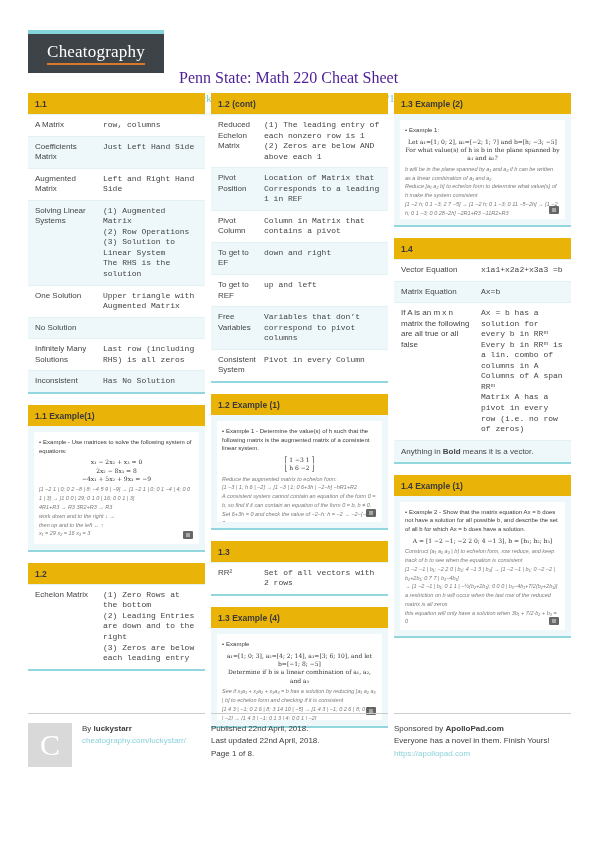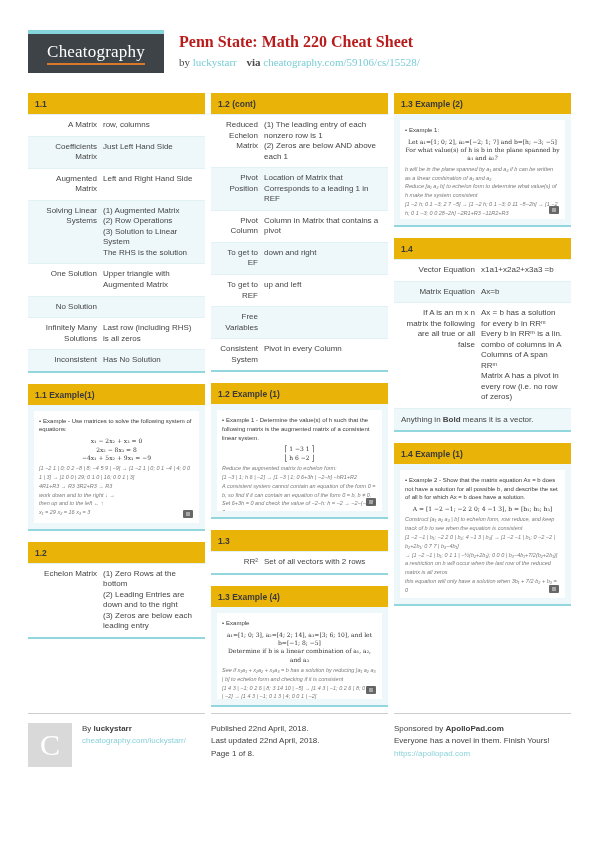--- a/index.html
+++ b/index.html
@@ -6,38 +6,38 @@
   html,body { width:600px; height:849px; background:#fff; font-family:"Liberation Sans",sans-serif; color:#444; }
   .page { position:relative; width:600px; height:849px; overflow:hidden; }
 
   
   .hdr { position:absolute; top:30px; left:28px; right:28px; display:flex; gap:15px; }
   .logo-box { width:136px; height:43px; background:#3e4347; border-top:4px solid #85d5dd;
               display:flex; align-items:center; justify-content:center; flex:none; }
   .logo-text { font-family:"Liberation Serif",serif; color:#fff; font-size:17px;
                border-bottom:2px solid #d8782a; padding-bottom:1px; letter-spacing:.2px; }
   .title-blk { padding-top:3px; font-family:"Liberation Serif",serif; }
-  .sheet-title { color:#b91c1c; font-size:16px; font-weight:bold; }
+  .sheet-title { color:#4c1d95; font-size:16px; font-weight:normal;margin-top:36px; }
   .byline { margin-top:5px; font-size:11px; color:#4a4a4a; }
   .byline .lnk { color:#79ccd6; text-decoration:none; }
   .byline .via { font-weight:bold;margin-left:7px; }
 
   
   .cols { position:absolute; top:93px; left:28px; display:flex; gap:6px; }
   .col { width:177px; display:flex; flex-direction:column; gap:11px; }
 
   .sec { border-bottom:2px solid #92d7de; background:#fff; }
   .sec-h { background:#eab308; color:#3a3a3a; font-size:8.5px; font-weight:bold; padding:6px 7px 5px; }
 
   .t-row { display:flex; border-top:1px solid #e2f1f3; }
   .t-row:first-child { border-top:none; }
   .t-row:nth-child(odd) { background:#eef8fa; }
   .t-row:nth-child(even) { background:#fff; }
-  .term { flex:none; padding:5px 3px 5px 7px; font-size:8px; line-height:1.32; color:#454545;text-align:right; }
-  .def  { flex:1; padding:5px 7px 5px 3px; font-size:8px; line-height:1.32; color:#454545; white-space:pre-line; }
+  .term { flex:none; padding:5px 3px 5px 7px; font-size:8px; line-height:1.32; color:#454545; }
+  .def  { flex:1; padding:5px 7px 5px 3px; font-size:8px; line-height:1.32; color:#454545; white-space:pre-line;font-family:Liberation Mono, monospace; }
   .w72 .term { width:72px; }
   .w50 .term { width:50px; }
   .w84 .term { width:84px; }
   .note-row { border-top:1px solid #e2f1f3; background:#eef8fa; font-size:8px; padding:6px 7px; color:#454545; }
 
   
   .ex-body { background:#eef8fa; padding:6px; }
   .ex-img { position:relative; background:#fff; padding:6px 5px; overflow:hidden; }
   .ex-st { font-size:6px; color:#3a3a3a; line-height:1.45; }
   .ex-st .blt { margin-right:2px; }
@@ -169,20 +169,21 @@
         <div class="t-row">
             <div class="term">To get to EF</div>
             <div class="def">down and right</div>
           </div>
         <div class="t-row">
             <div class="term">To get to REF</div>
             <div class="def">up and left</div>
           </div>
         <div class="t-row">
             <div class="term">Free Variables</div>
+            <div class="def">Variables that don’t correspond to pivot columns</div>
           </div>
         <div class="t-row">
             <div class="term">Consistent System</div>
             <div class="def">Pivot in every Column</div>
           </div>
       </div>
 
       <div class="sec">
         <div class="sec-h">1.2 Example (1)</div>
         <div class="ex-body">

